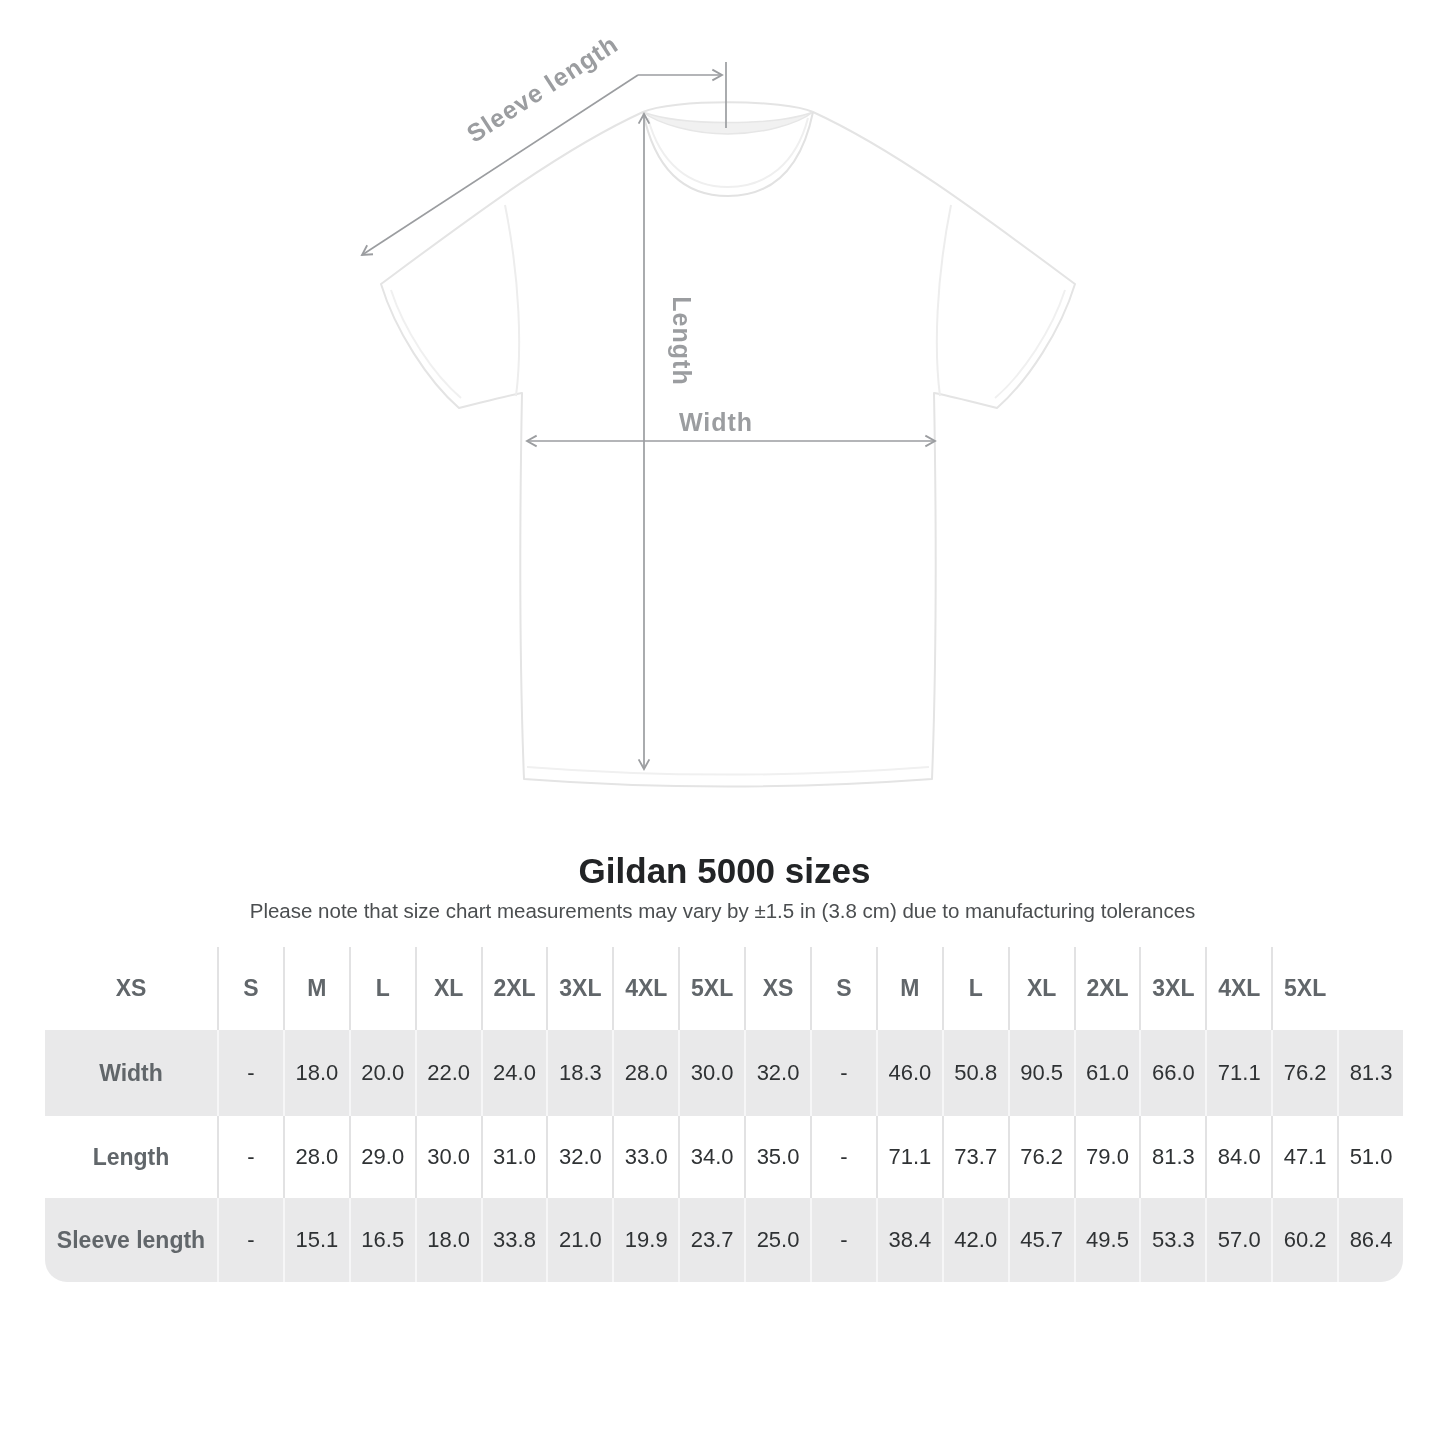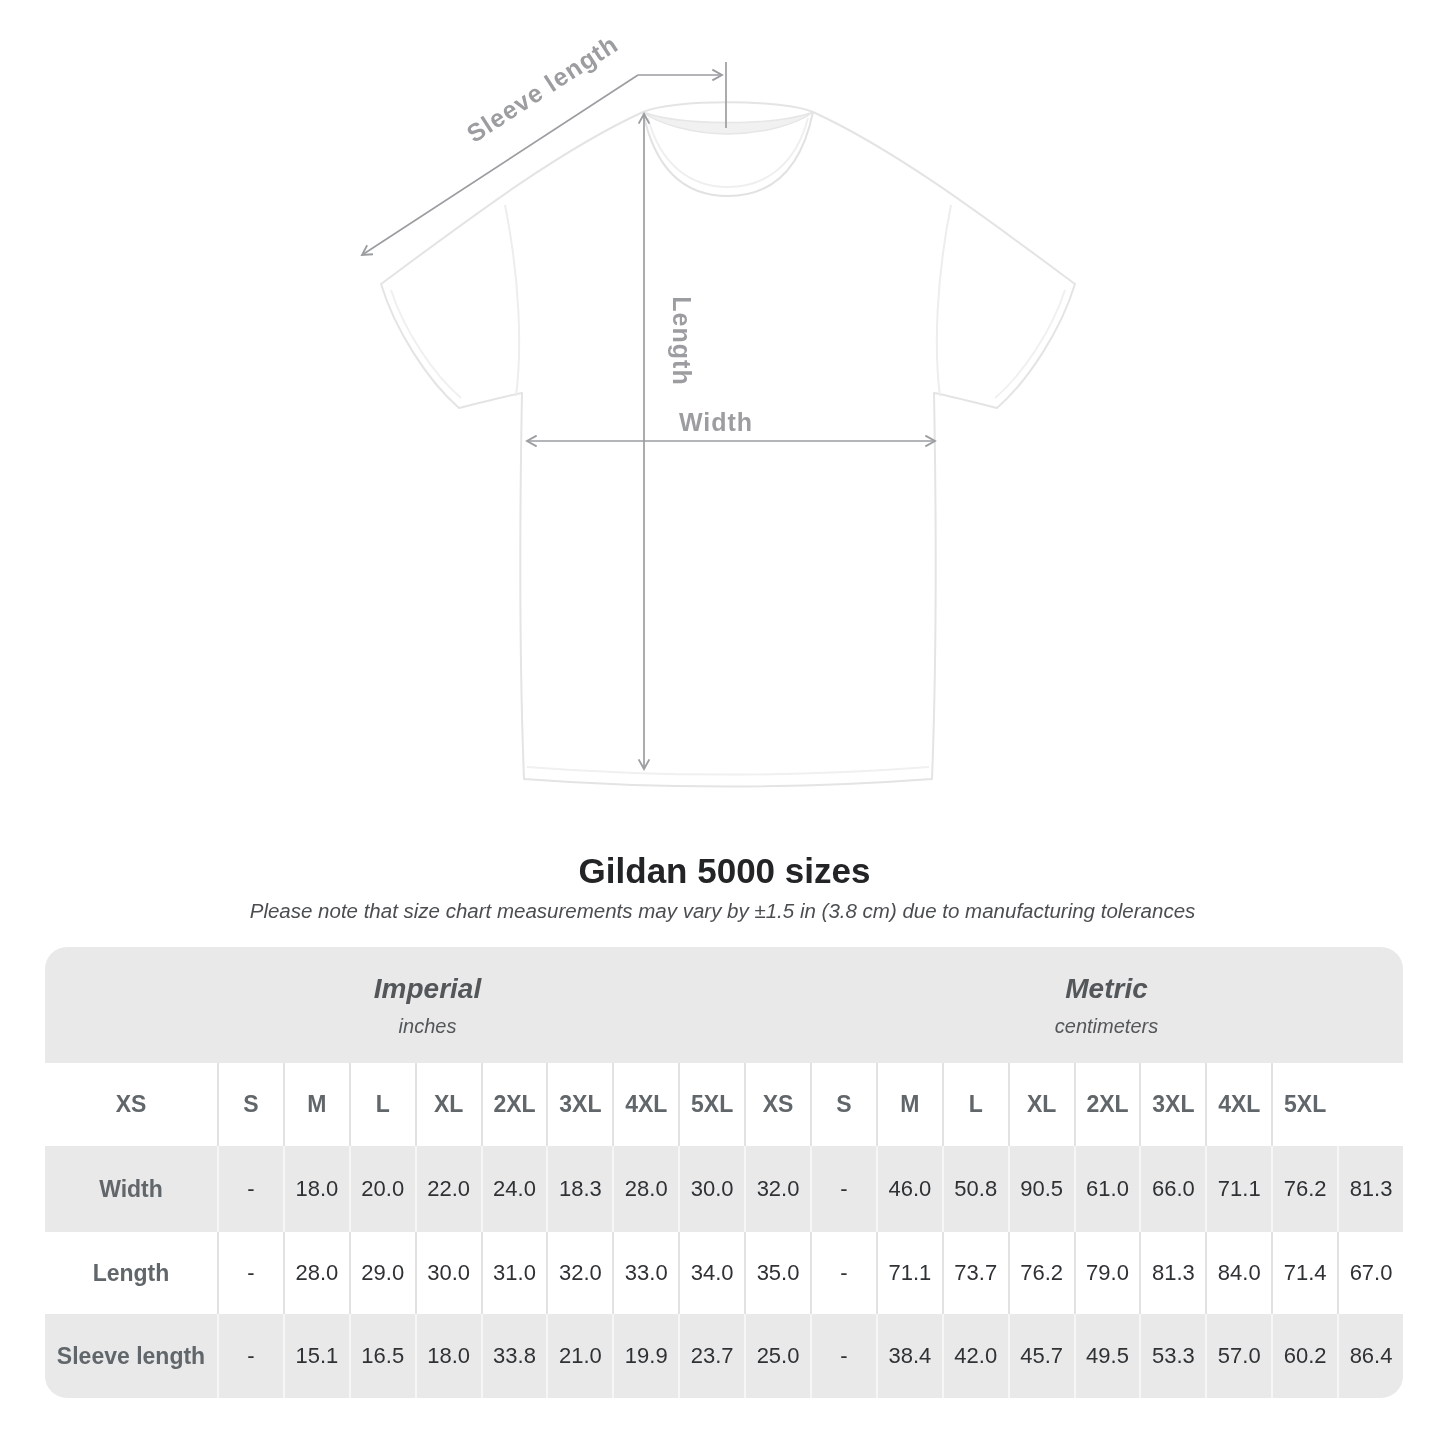--- a/index.html
+++ b/index.html
@@ -8,21 +8,21 @@
     font-family:"Liberation Sans", sans-serif;overflow:hidden;
   }
   .figure{position:absolute;top:0;left:0;}
   .fig-label{font-weight:bold;font-size:25px;fill:#9b9da0;letter-spacing:1px;}
   .title{
     position:absolute;top:849px;left:0;width:1445px;margin:2px;
     text-align:center;font-size:35px;font-weight:bold;color:#222426;
   }
   .subtitle{
     position:absolute;top:899px;left:0;width:1445px;margin:0;
-    text-align:center;font-size:20.5px;font-style:italic;color:#4b4e50;
+    text-align:center;font-size:20.5px;color:#4b4e50;
   }
   .size-table{position:absolute;top:947px;left:45px;width:1358px;}
   .band{
     display:flex;height:116px;background:#e9e9ea;
     border-radius:22px 22px 0 0;
   }
   .band-cell{display:flex;flex-direction:column;align-items:center;justify-content:center;gap:10px;}
   .band-cell.imp{width:765px;}
   .band-cell.met{flex:1;}
   .band-title{font-size:28px;font-weight:bold;font-style:italic;color:#54575a;}
@@ -86,30 +86,20 @@
   <text class="fig-label" text-anchor="middle" transform="translate(547,96) rotate(-33)">Sleeve length</text>
   <text class="fig-label" text-anchor="middle" transform="translate(673,341) rotate(90)">Length</text>
   <text class="fig-label" text-anchor="middle" x="716" y="431">Width</text>
 </svg>
 
 <h1 class="title">Gildan 5000 sizes</h1>
 <p class="subtitle">Please note that size chart measurements may vary by ±1.5 in (3.8 cm) due to manufacturing tolerances</p>
 
 <div class="size-table">
 
-  <div class="band">
-    <div class="band-cell imp">
-      <div class="band-title">Imperial</div>
-      <div class="band-unit">inches</div>
-    </div>
-    <div class="band-cell met">
-      <div class="band-title">Metric</div>
-      <div class="band-unit">centimeters</div>
-    </div>
-  </div>
 
   <div class="row sizes">
     <div class="c sz">XS</div>
     <div class="c sz">S</div>
     <div class="c sz">M</div>
     <div class="c sz">L</div>
     <div class="c sz">XL</div>
     <div class="c sz">2XL</div>
     <div class="c sz">3XL</div>
     <div class="c sz">4XL</div>
@@ -158,22 +148,22 @@
     <div class="c v">33.0</div>
     <div class="c v">34.0</div>
     <div class="c v">35.0</div>
     <div class="c v">-</div>
     <div class="c v">71.1</div>
     <div class="c v">73.7</div>
     <div class="c v">76.2</div>
     <div class="c v">79.0</div>
     <div class="c v">81.3</div>
     <div class="c v">84.0</div>
-    <div class="c v">71.4</div>
-    <div class="c v">67.0</div>
+    <div class="c v">47.1</div>
+    <div class="c v">51.0</div>
   </div>
 
   <div class="row r-gray r-s">
     <div class="c lbl">Sleeve length</div>
     <div class="c v">-</div>
     <div class="c v">15.1</div>
     <div class="c v">16.5</div>
     <div class="c v">18.0</div>
     <div class="c v">33.8</div>
     <div class="c v">21.0</div>

